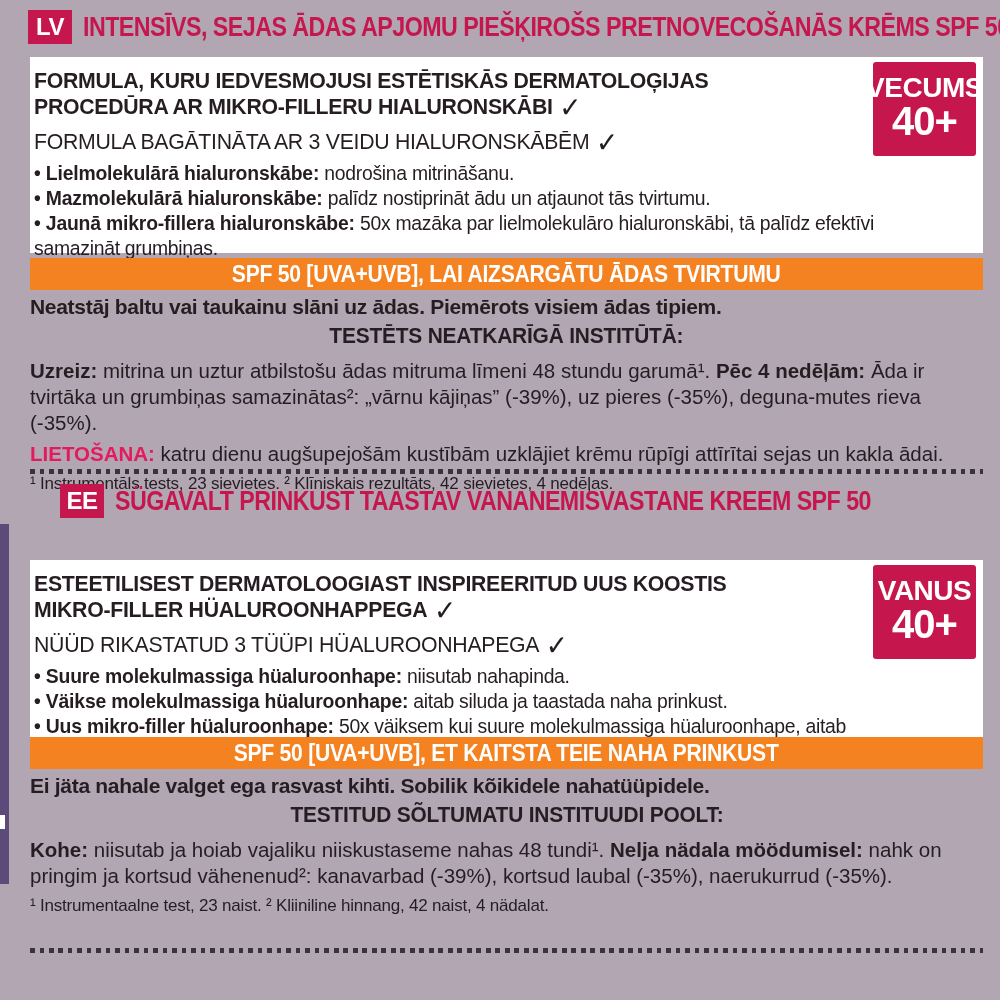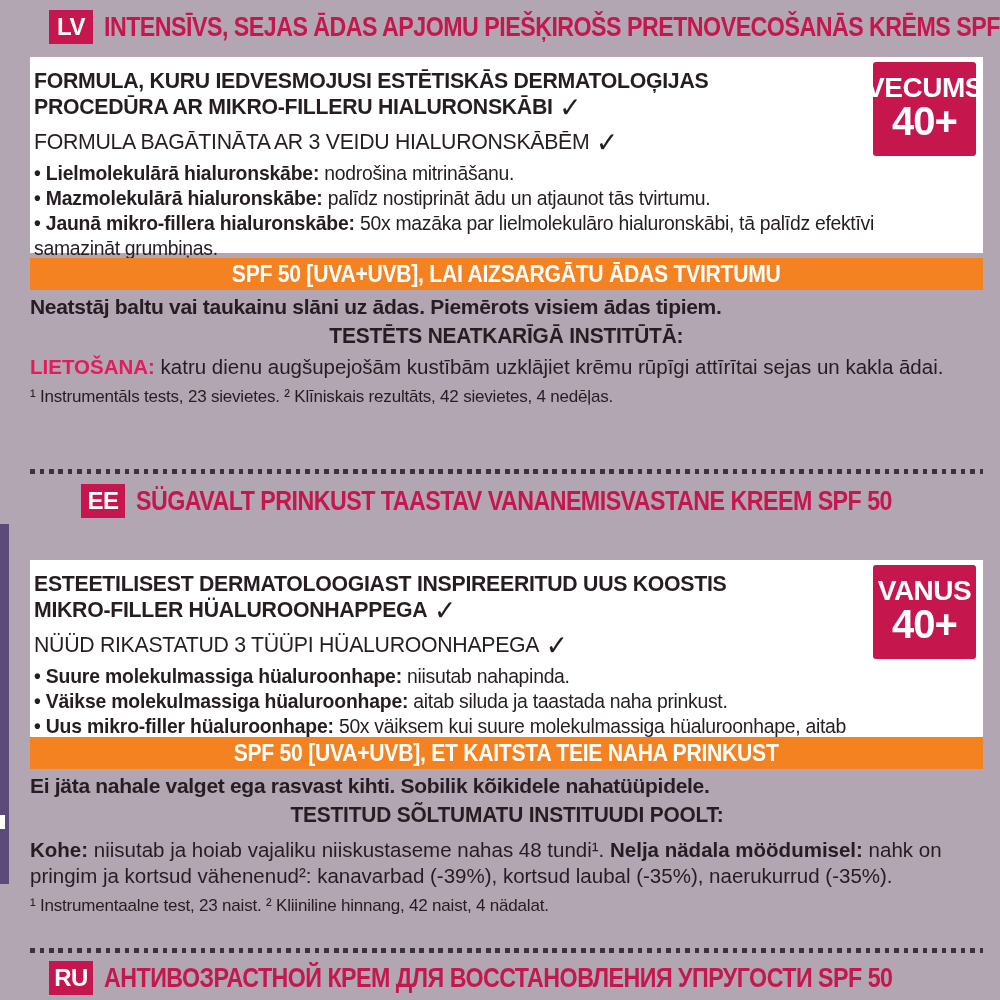--- a/index.html
+++ b/index.html
@@ -8,21 +8,21 @@
     position:relative; width:1000px; height:1000px;
     background:#b1a6b2; overflow:hidden;
     font-family:"Liberation Sans", sans-serif;
     color:#251d22;
   }
   
   .lang-header { position:absolute; left:28px; display:flex; align-items:center; gap:11px; }
   .lang-badge {
     background:#c5164d; color:#fff; font-weight:bold; font-size:24px;
     width:44px; height:34px; display:flex; align-items:center; justify-content:center;
-    flex:0 0 auto; letter-spacing:-0.5px;margin-left:21px;
+    flex:0 0 auto; letter-spacing:-0.5px;
   }
   .lang-title {
     color:#c5164d; font-weight:bold; font-size:27px; white-space:nowrap;
     letter-spacing:-0.6px; transform:scaleX(0.86); transform-origin:0 50%;
   }
   
   .white-box {
     position:absolute; left:30px; width:953px; height:196px;
     background:#ffffff; padding:11px 0 0 4px;
   }
@@ -97,20 +97,21 @@
     </div>
   </div>
 
   <div class="orange-bar" style="top:258px;">
     <span>SPF 50 [UVA+UVB], LAI AIZSARGĀTU ĀDAS TVIRTUMU</span>
   </div>
 
   <div class="lav-block" style="top:294px;">
     <div class="skin-note">Neatstāj baltu vai taukainu slāni uz ādas. Piemērots visiem ādas tipiem.</div>
     <div class="tested-heading"><span>TESTĒTS NEATKARĪGĀ INSTITŪTĀ:</span></div>
+    <div class="results"><b>Uzreiz:</b><span> mitrina un uztur atbilstošu ādas mitruma līmeni 48 stundu garumā¹. </span><b>Pēc 4 nedēļām:</b><span> Āda ir tvirtāka un grumbiņas samazinātas²: „vārnu kājiņas” (-39%), uz pieres (-35%), deguna-mutes rieva (-35%).</span></div>
     <div class="usage"><span class="usage-label">LIETOŠANA:</span><span> katru dienu augšupejošām kustībām uzklājiet krēmu rūpīgi attīrītai sejas un kakla ādai.</span></div>
     <div class="footnote">¹ Instrumentāls tests, 23 sievietes. ² Klīniskais rezultāts, 42 sievietes, 4 nedēļas.</div>
   </div>
 
   <div class="dotted-divider" style="top:469px;"></div>
 
   <div class="lang-header" style="top:484px;padding-left:32px;">
     <div class="lang-badge">EE</div>
     <div class="lang-title">SÜGAVALT PRINKUST TAASTAV VANANEMISVASTANE KREEM SPF 50</div>
   </div>
@@ -139,22 +140,18 @@
 
   <div class="lav-block" style="top:773px;">
     <div class="skin-note">Ei jäta nahale valget ega rasvast kihti. Sobilik kõikidele nahatüüpidele.</div>
     <div class="tested-heading"><span>TESTITUD SÕLTUMATU INSTITUUDI POOLT:</span></div>
     <div class="results"><b>Kohe:</b><span> niisutab ja hoiab vajaliku niiskustaseme nahas 48 tundi¹. </span><b>Nelja nädala möödumisel:</b><span> nahk on pringim ja kortsud vähenenud²: kanavarbad (-39%), kortsud laubal (-35%), naerukurrud (-35%).</span></div>
     <div class="footnote">¹ Instrumentaalne test, 23 naist. ² Kliiniline hinnang, 42 naist, 4 nädalat.</div>
   </div>
 
   <div class="dotted-divider" style="top:948px;"></div>
 
-  <div class="lang-header" style="top:961px;">
-    <div class="lang-badge">RU</div>
-    <div class="lang-title">АНТИВОЗРАСТНОЙ КРЕМ ДЛЯ ВОССТАНОВЛЕНИЯ УПРУГОСТИ SPF 50</div>
-  </div>
 
   <div class="left-strip">
     <div class="strip-notch"></div>
   </div>
 
 </div>
 
 </body></html>

